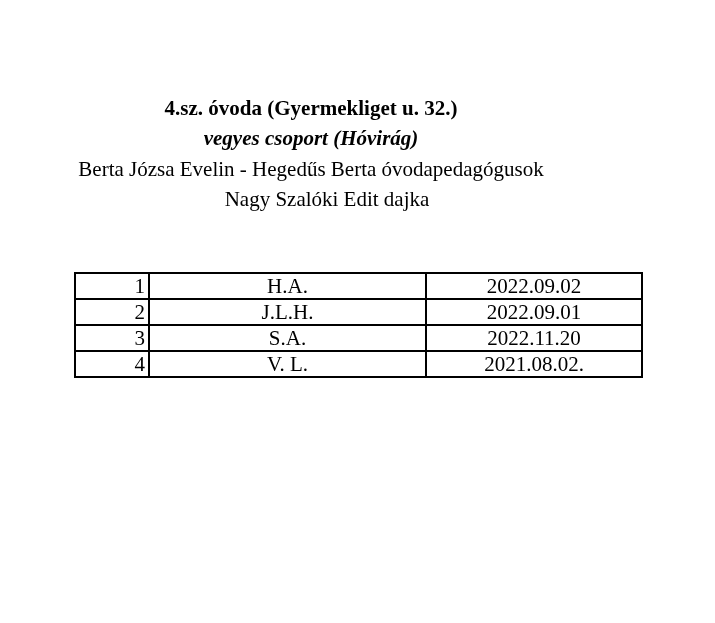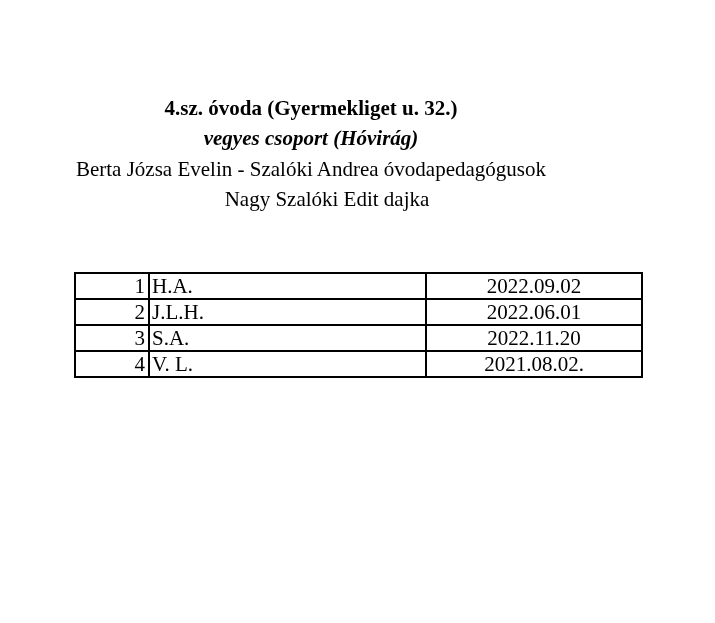--- a/index.html
+++ b/index.html
@@ -47,45 +47,45 @@
       white-space: nowrap;
       vertical-align: bottom;
     }
     table.roster td.num {
       width: 67px;
       text-align: right;
       padding-right: 3px;
     }
     table.roster td.name {
       width: 271px;
-      text-align: left;
+      text-align: center;
     }
     table.roster td.date {
       text-align: center;
     }
   </style>
 </head>
 <body>
 
 <div id="h1" class="heading bold">4.sz. óvoda (Gyermekliget u. 32.)</div>
 <div id="h2" class="heading bold">vegyes csoport (Hóvirág)</div>
-<div id="h3" class="heading">Berta Józsa Evelin - Szalóki Andrea óvodapedagógusok</div>
+<div id="h3" class="heading">Berta Józsa Evelin - Hegedűs Berta óvodapedagógusok</div>
 <div id="h4" class="heading">Nagy Szalóki Edit dajka</div>
 
 <table class="roster">
   <tbody>
     <tr>
       <td class="num">1</td>
       <td class="name">H.A.</td>
       <td class="date">2022.09.02</td>
     </tr>
     <tr>
       <td class="num">2</td>
       <td class="name">J.L.H.</td>
-      <td class="date">2022.06.01</td>
+      <td class="date">2022.09.01</td>
     </tr>
     <tr>
       <td class="num">3</td>
       <td class="name">S.A.</td>
       <td class="date">2022.11.20</td>
     </tr>
     <tr>
       <td class="num">4</td>
       <td class="name">V. L.</td>
       <td class="date">2021.08.02.</td>

